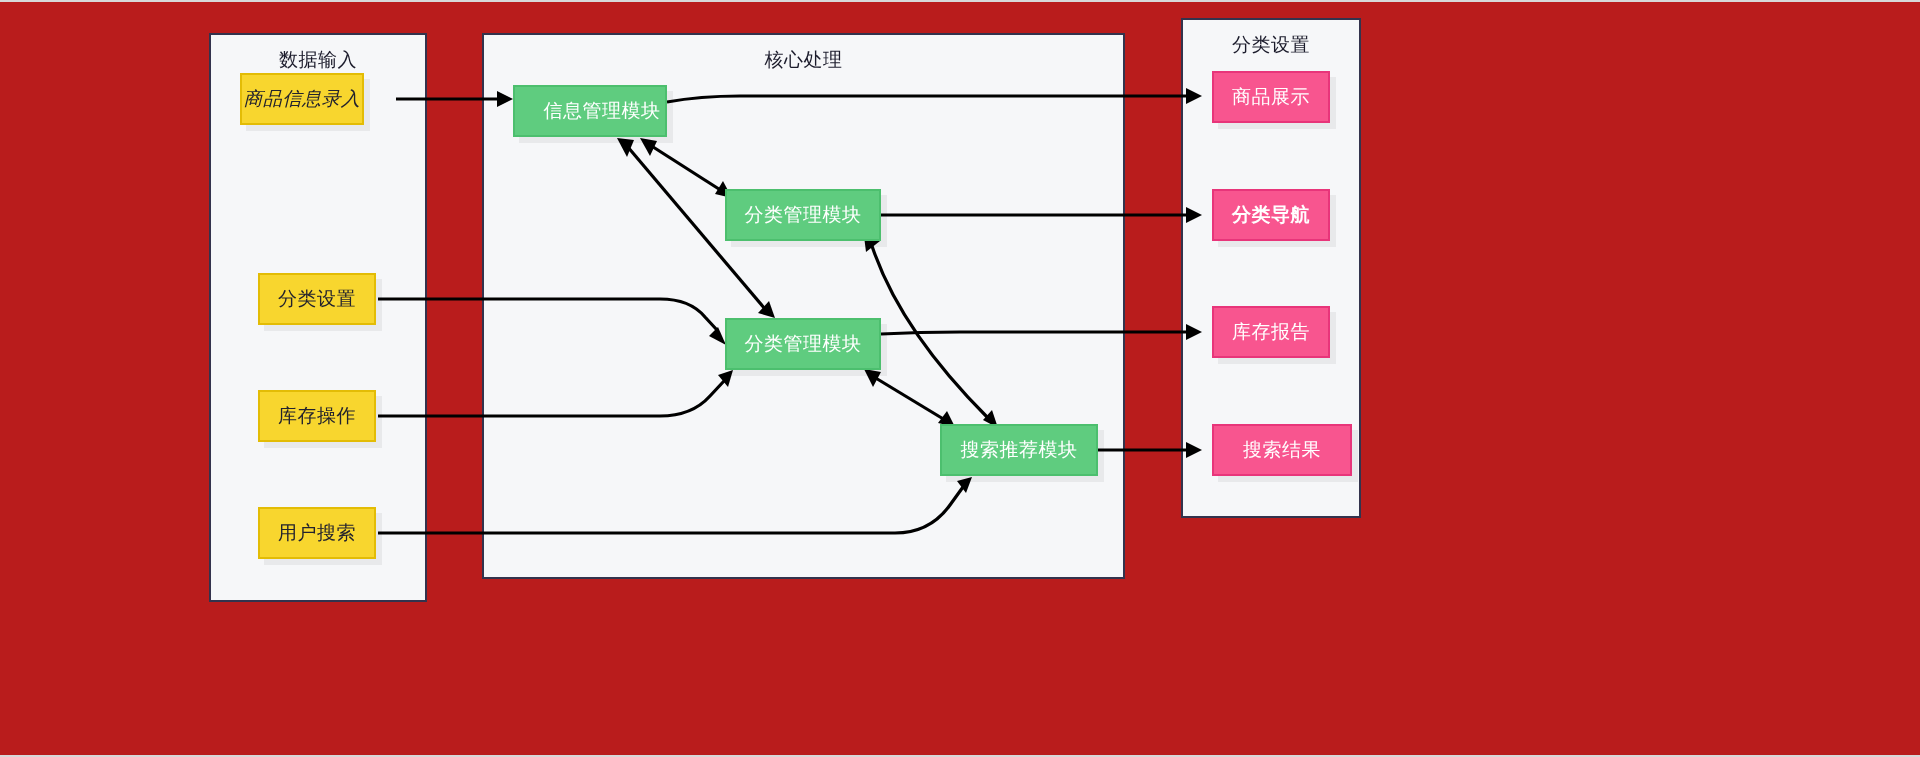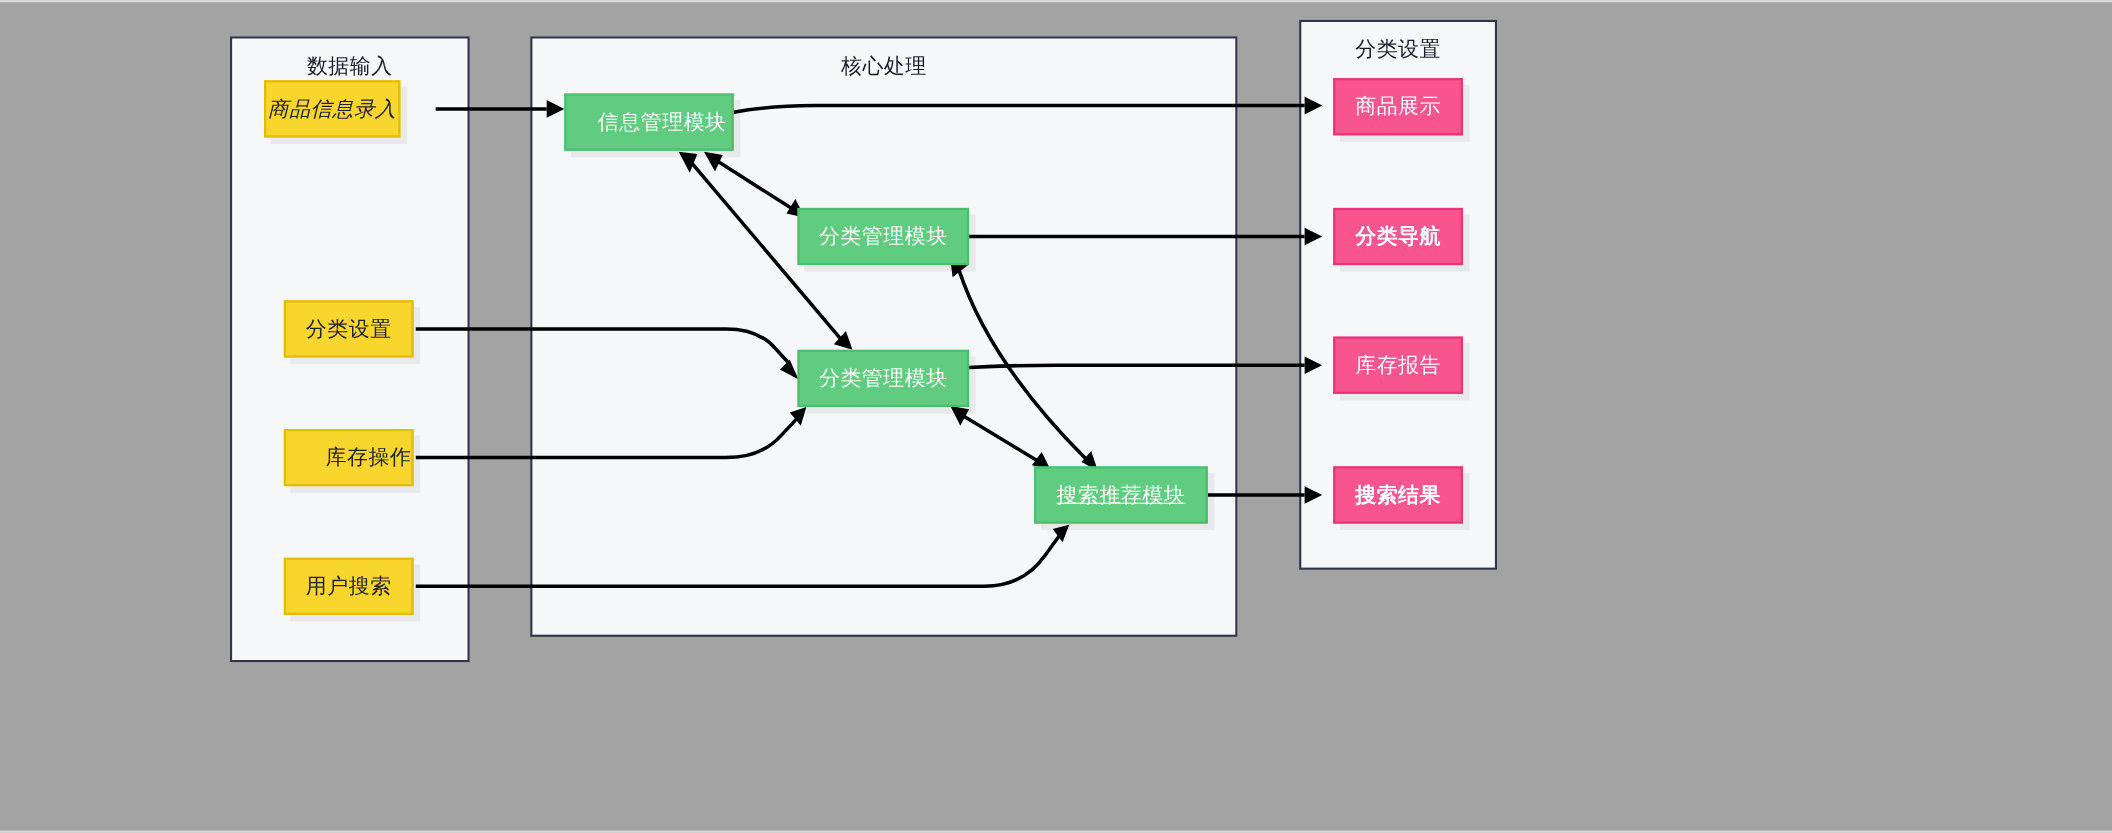--- a/index.html
+++ b/index.html
@@ -6,21 +6,21 @@
   html, body {
     margin: 0;
     padding: 0;
     background: #ffffff;
     font-family: "Liberation Sans", "DejaVu Sans", sans-serif;
   }
   #canvas {
     position: relative;
     width: 1920px;
     height: 757px;
-    background: #a3a3a3;
+    background: #b91c1c;
     overflow: hidden;
   }
   
   .page-rule {
     position: absolute;
     left: 0;
     width: 1920px;
     height: 2px;
     background: #d8d8d8;
   }
@@ -176,46 +176,46 @@
       <polygon points="1186,442 1202,450 1186,458"></polygon>
     </g>
   </svg>
 
   <div class="node input" style="left:240px; top:73px; width:124px; height:52px;font-style:italic;">
     <span>商品信息录入</span>
   </div>
   <div class="node input" style="left:258px; top:273px; width:118px; height:52px;">
     <span>分类设置</span>
   </div>
-  <div class="node input" style="left:258px; top:390px; width:118px; height:52px;justify-content:flex-end;">
+  <div class="node input" style="left:258px; top:390px; width:118px; height:52px;">
     <span>库存操作</span>
   </div>
   <div class="node input" style="left:258px; top:507px; width:118px; height:52px;">
     <span>用户搜索</span>
   </div>
 
   <div class="node process" style="left:513px; top:85px; width:154px; height:52px;padding-left:24px;">
     <span>信息管理模块</span>
   </div>
   <div class="node process" style="left:725px; top:189px; width:156px; height:52px;">
     <span>分类管理模块</span>
   </div>
   <div class="node process" style="left:725px; top:318px; width:156px; height:52px;">
     <span>分类管理模块</span>
   </div>
-  <div class="node process" style="left:940px; top:424px; width:158px; height:52px;text-decoration:underline;">
+  <div class="node process" style="left:940px; top:424px; width:158px; height:52px;">
     <span>搜索推荐模块</span>
   </div>
 
   <div class="node output" style="left:1212px; top:71px; width:118px; height:52px;">
     <span>商品展示</span>
   </div>
   <div class="node output" style="left:1212px; top:189px; width:118px; height:52px;font-weight:bold;">
     <span>分类导航</span>
   </div>
   <div class="node output" style="left:1212px; top:306px; width:118px; height:52px;">
     <span>库存报告</span>
   </div>
-  <div class="node output" style="left:1212px; top:424px; width:118px; height:52px;font-weight:bold;">
+  <div class="node output" style="left:1212px; top:424px; width:140px; height:52px;">
     <span>搜索结果</span>
   </div>
 
 </div>
 
 </body></html>

